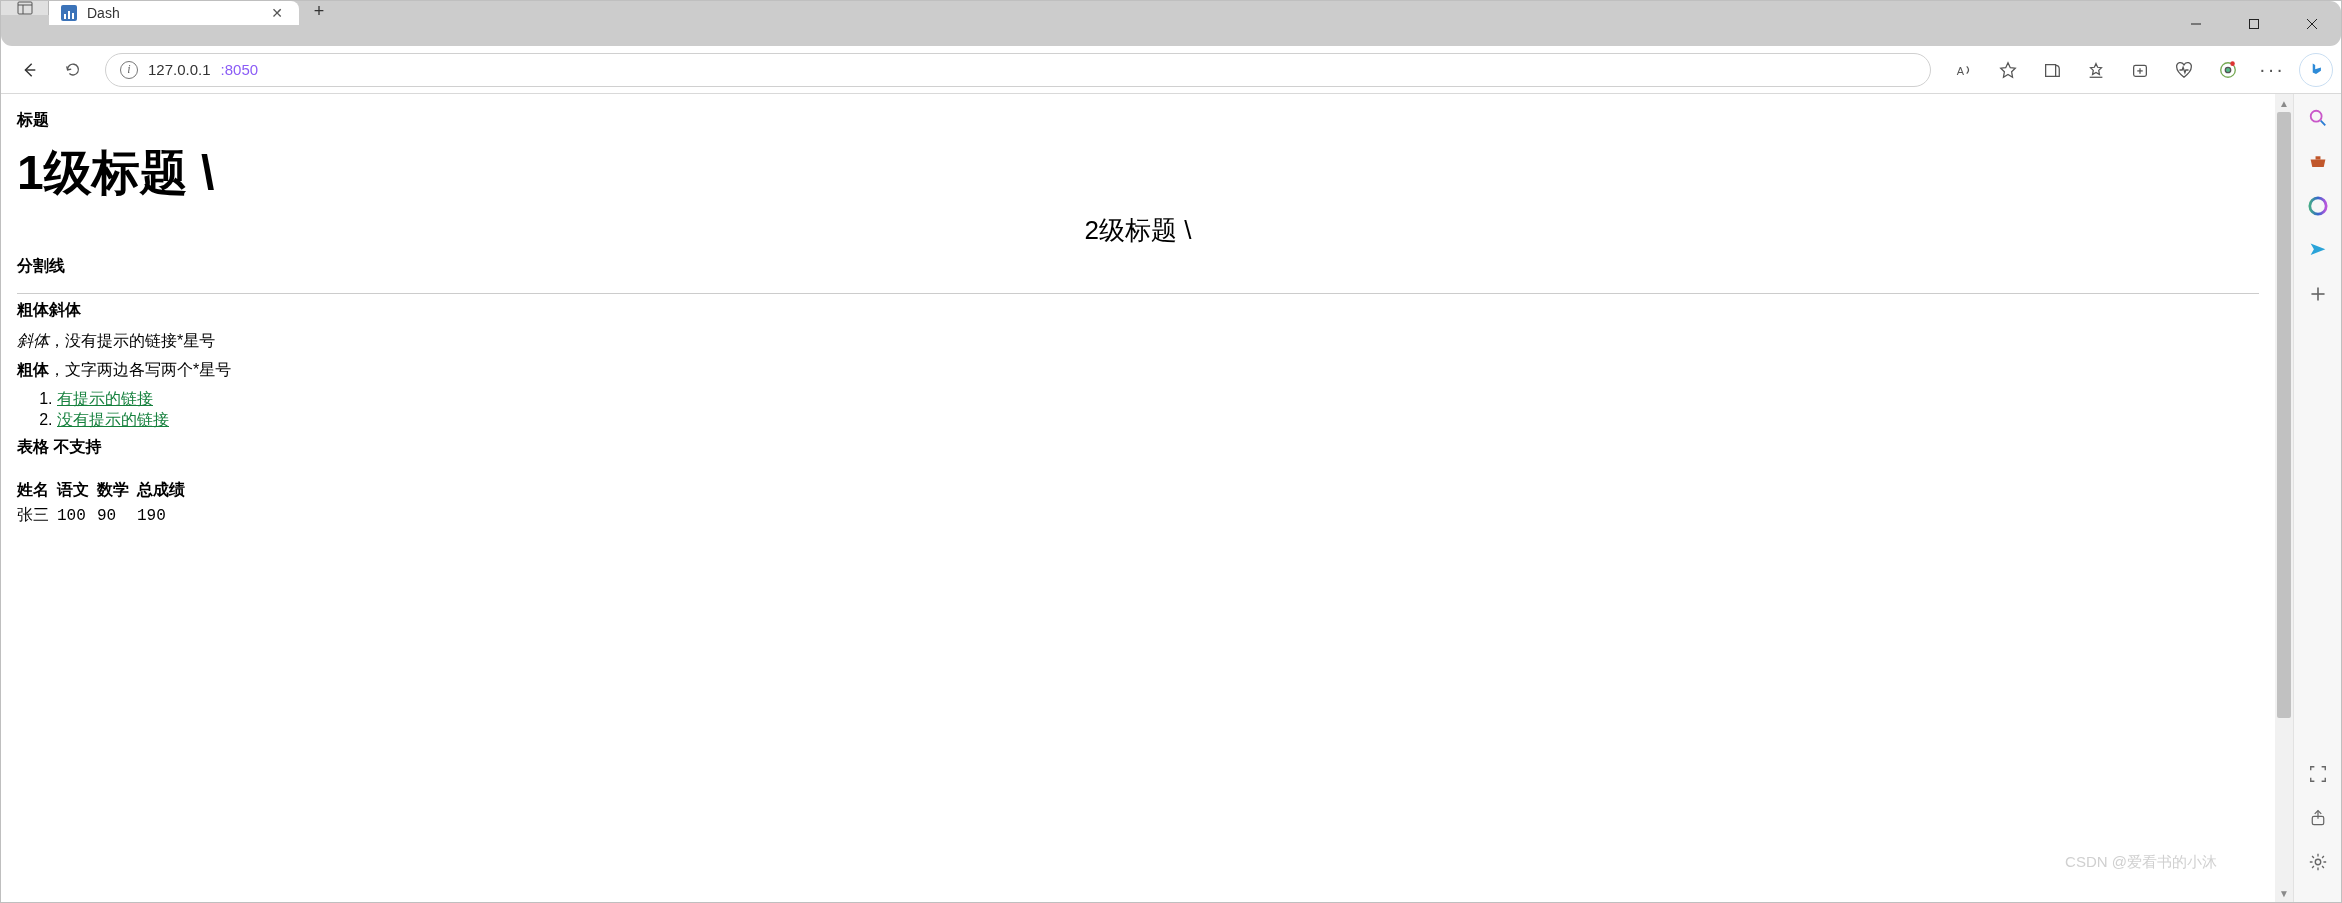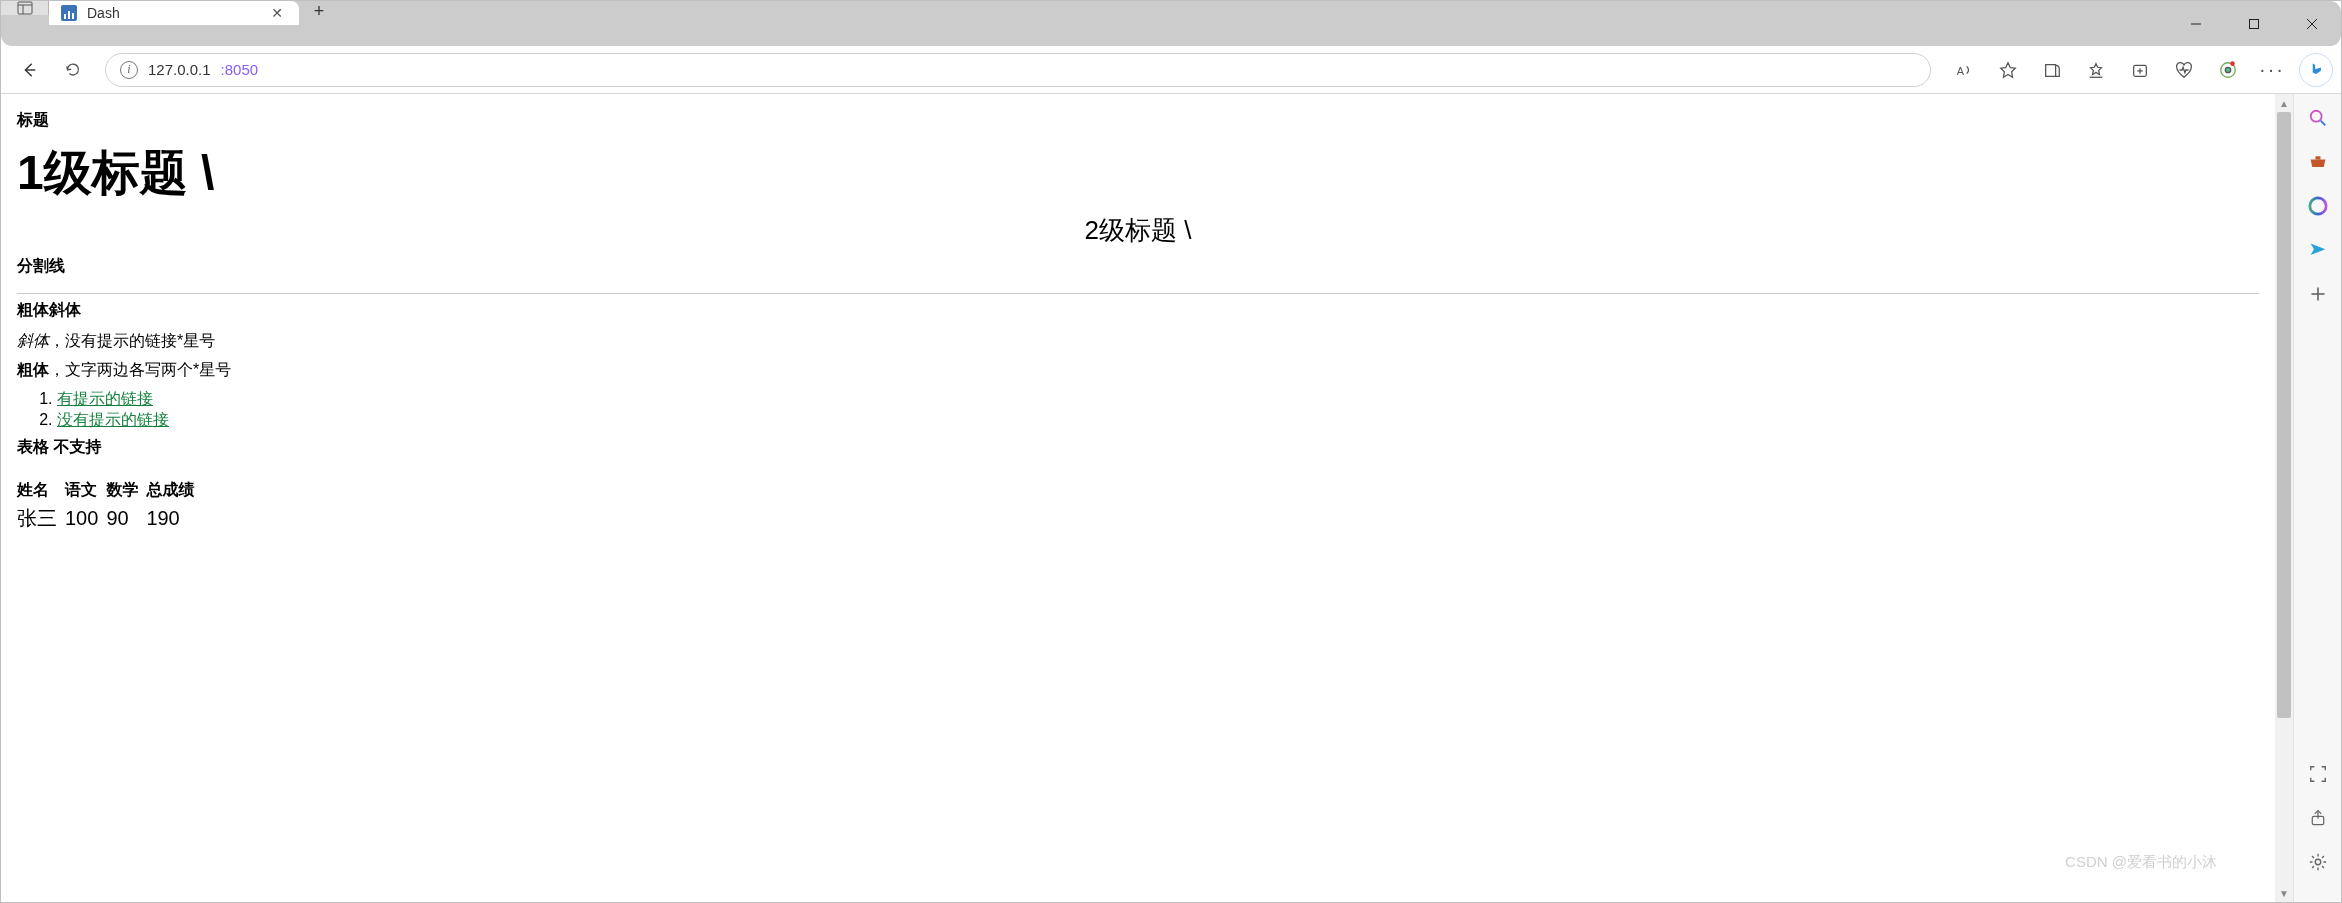--- a/index.html
+++ b/index.html
@@ -199,21 +199,21 @@
   .content .h1 { font-size: 48px; font-weight: bold; margin: 8px 0; }
   .content .h2 { font-size: 26px; font-weight: normal; margin: 8px 0; text-align: center; }
   .content hr { border: none; border-top: 1px solid #ccc; margin: 16px 0 6px; }
   .content p { margin: 8px 0; font-size: 16px; }
   .content .italic-word { font-style: italic; }
   .content .bold-word { font-weight: bold; }
   .content ol { margin: 6px 0; padding-left: 40px; }
   .content ol li a { color: #15803d; text-decoration: underline; }
   .content table { border-collapse: collapse; margin-top: 20px; }
   .content table th { text-align: left; font-weight: bold; padding: 2px 8px 2px 0; font-size: 16px; }
-  .content table td { padding: 2px 8px 2px 0; font-size: 20px; }
+  .content table td { padding: 2px 8px 2px 0; font-size: 16px; font-family: Liberation Mono, monospace; }
   .watermark {
     position: absolute;
     right: 76px;
     bottom: 30px;
     color: #d0d0d0;
     font-size: 15px;
     font-family: "Microsoft YaHei", sans-serif;
     pointer-events: none;
   }
 </style>

